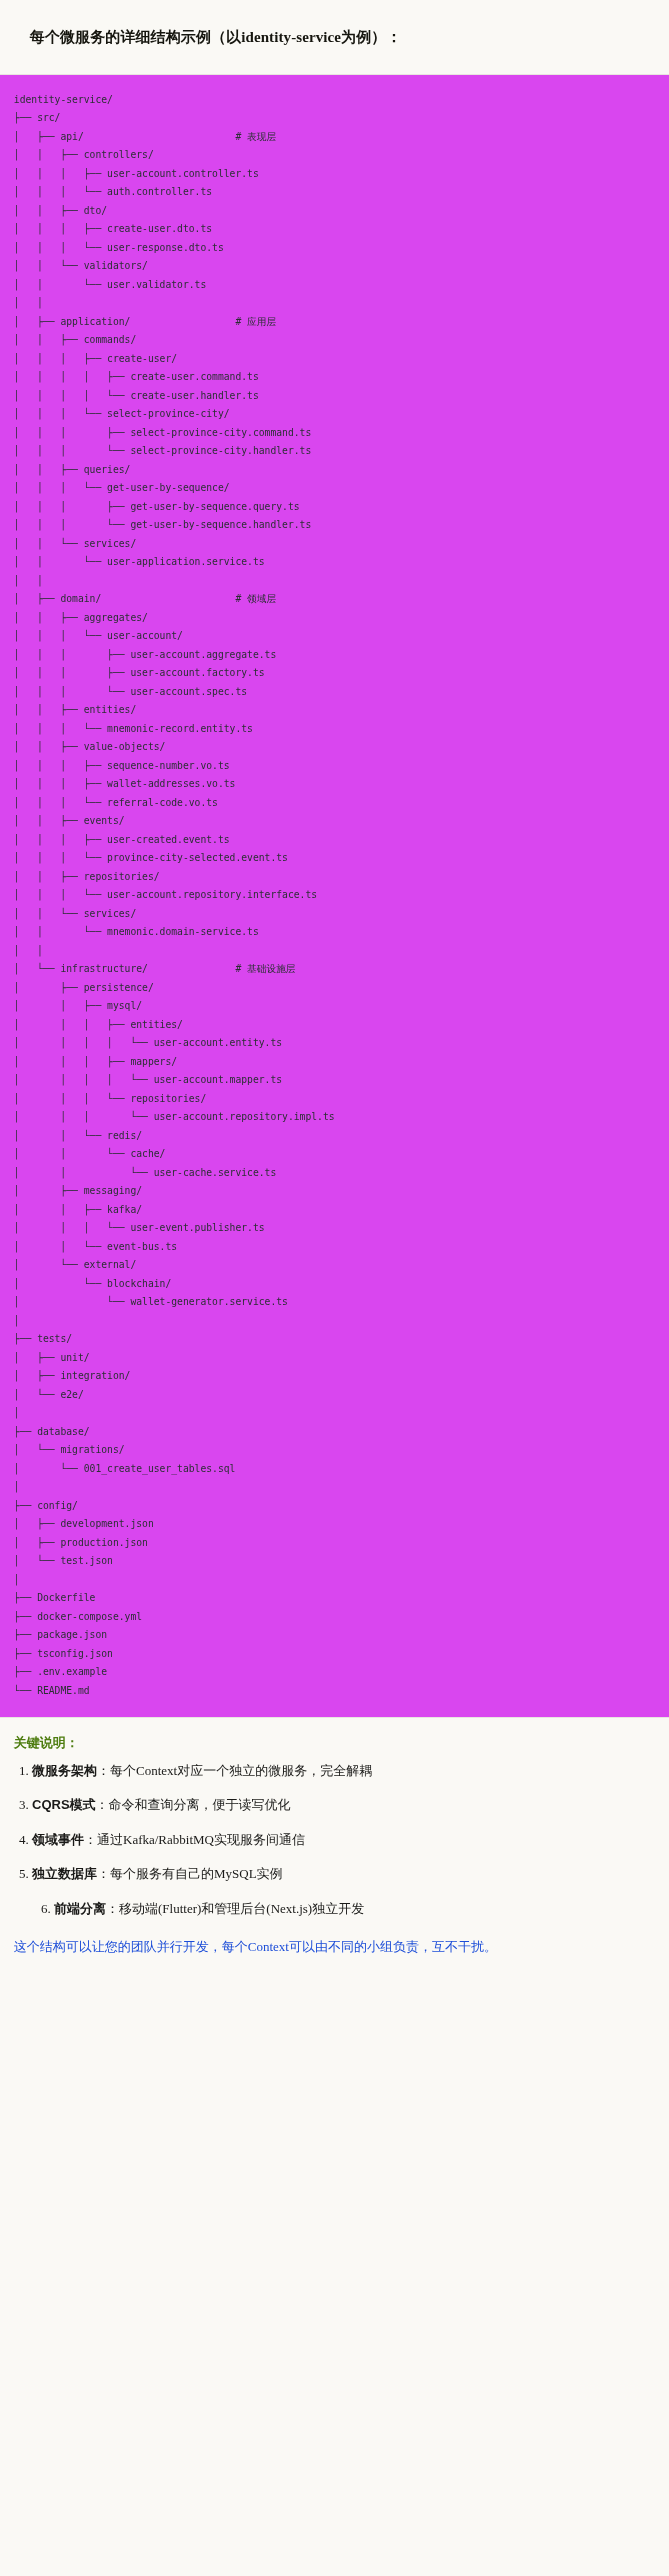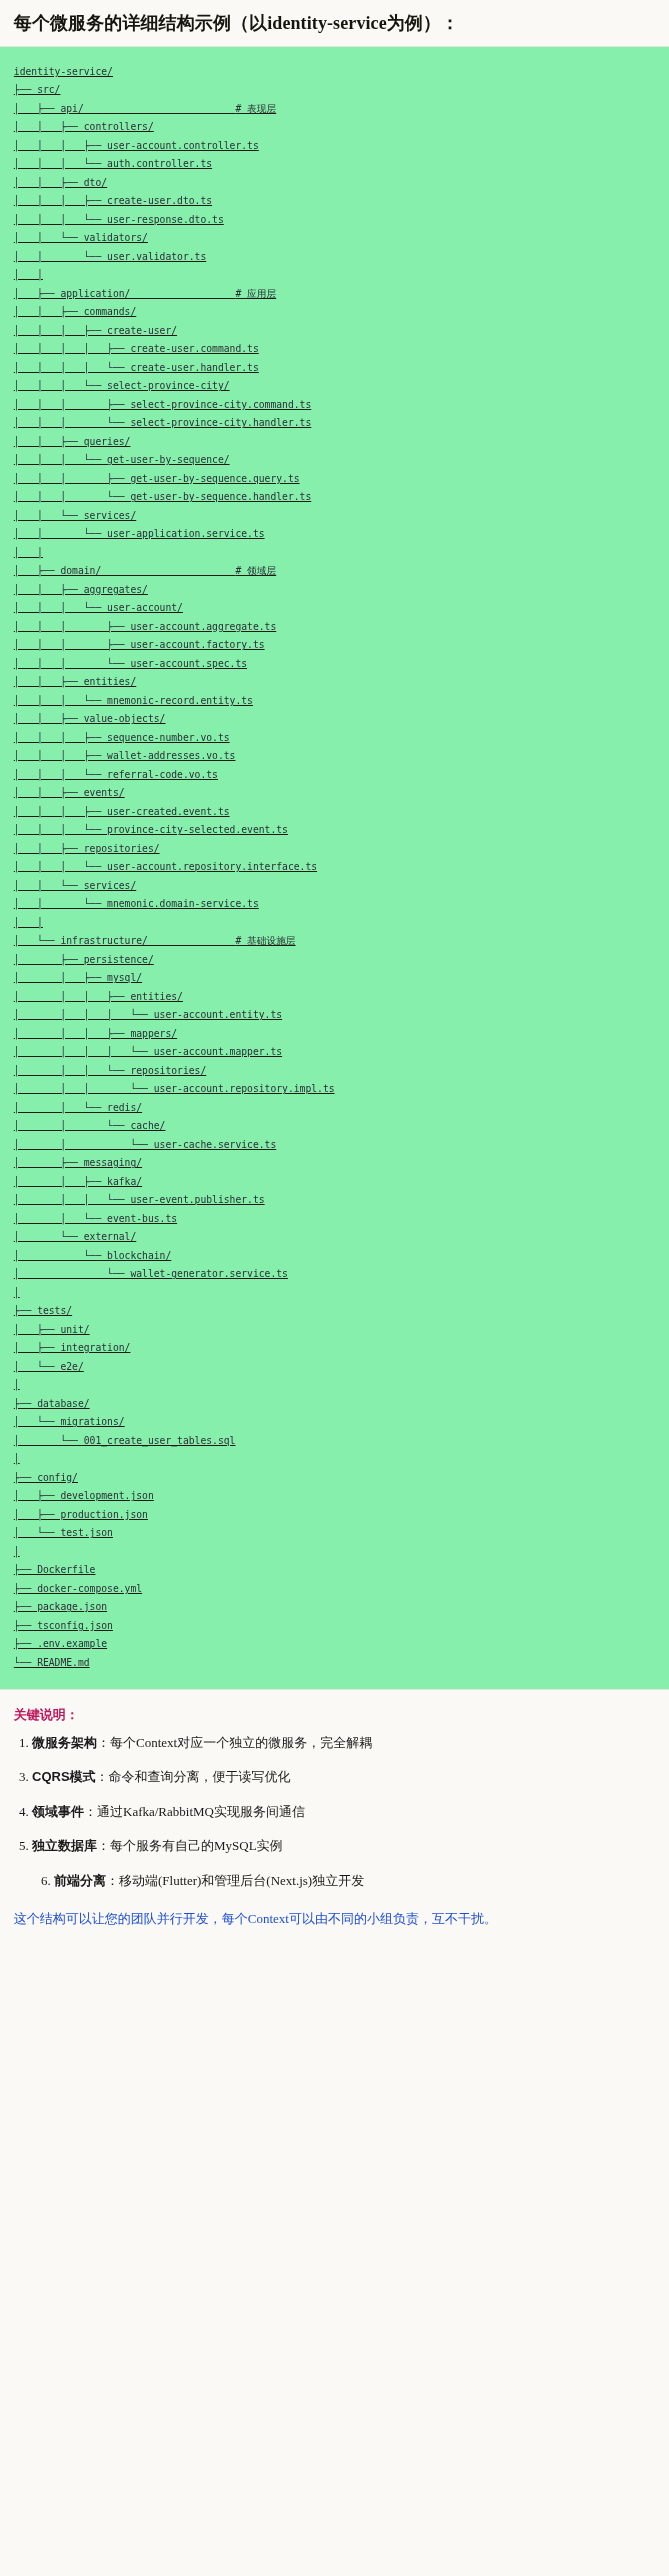--- a/index.html
+++ b/index.html
@@ -17,39 +17,38 @@
     width: 669px;
     box-sizing: border-box;
     padding: 0;
     background: #faf9f5;
   }
 
   
   .doc-heading {
     font-family: "Liberation Sans", "DejaVu Sans", sans-serif;
     font-weight: bold;
-    font-size: 18px;
+    font-size: 15px;
     line-height: 1.35;
     letter-spacing: 0.1px;
     padding: 11.3px 13.8px 10px 13.8px;
-    margin: 0;
+    margin: 16px;
     color: #16160f;
   }
   .heading-mono {
     font-family: "Liberation Serif", "DejaVu Serif", serif;
     font-weight: bold;
   }
 
   
   .code-block-wrap {
     border-top: 0.6px solid #e8e6df;
     border-bottom: 0.6px solid #e8e6df;
-    background: #86efac;
+    background: #d946ef;
     padding: 16.3px 0 16.3px 0;
-    text-decoration: underline;
   }
   pre.tree {
     margin: 0;
     padding: 0 13.8px;
     font-family: "DejaVu Sans Mono", "Liberation Mono", monospace;
     font-size: 9.7px;
     line-height: 18.5px;
     color: #2b2f33;
     white-space: pre;
     tab-size: 4;
@@ -60,21 +59,21 @@
   
   .notes {
     padding: 16.3px 13.8px 6.3px 13.8px;
   }
   .notes-title {
     font-family: "Liberation Sans", "DejaVu Sans", sans-serif;
     font-weight: bold;
     font-size: 13px;
     line-height: 1.4;
     margin: 0 0 8.8px 0;
-    color: #be185d;
+    color: #4d7c0f;
   }
   ol.notes-list {
     margin: 0;
     padding: 0 0 0 19px;
     font-size: 13px;
     line-height: 1.5;
   }
   ol.notes-list > li {
     margin: 0 0 15px 0;
     padding-left: 2.5px;

